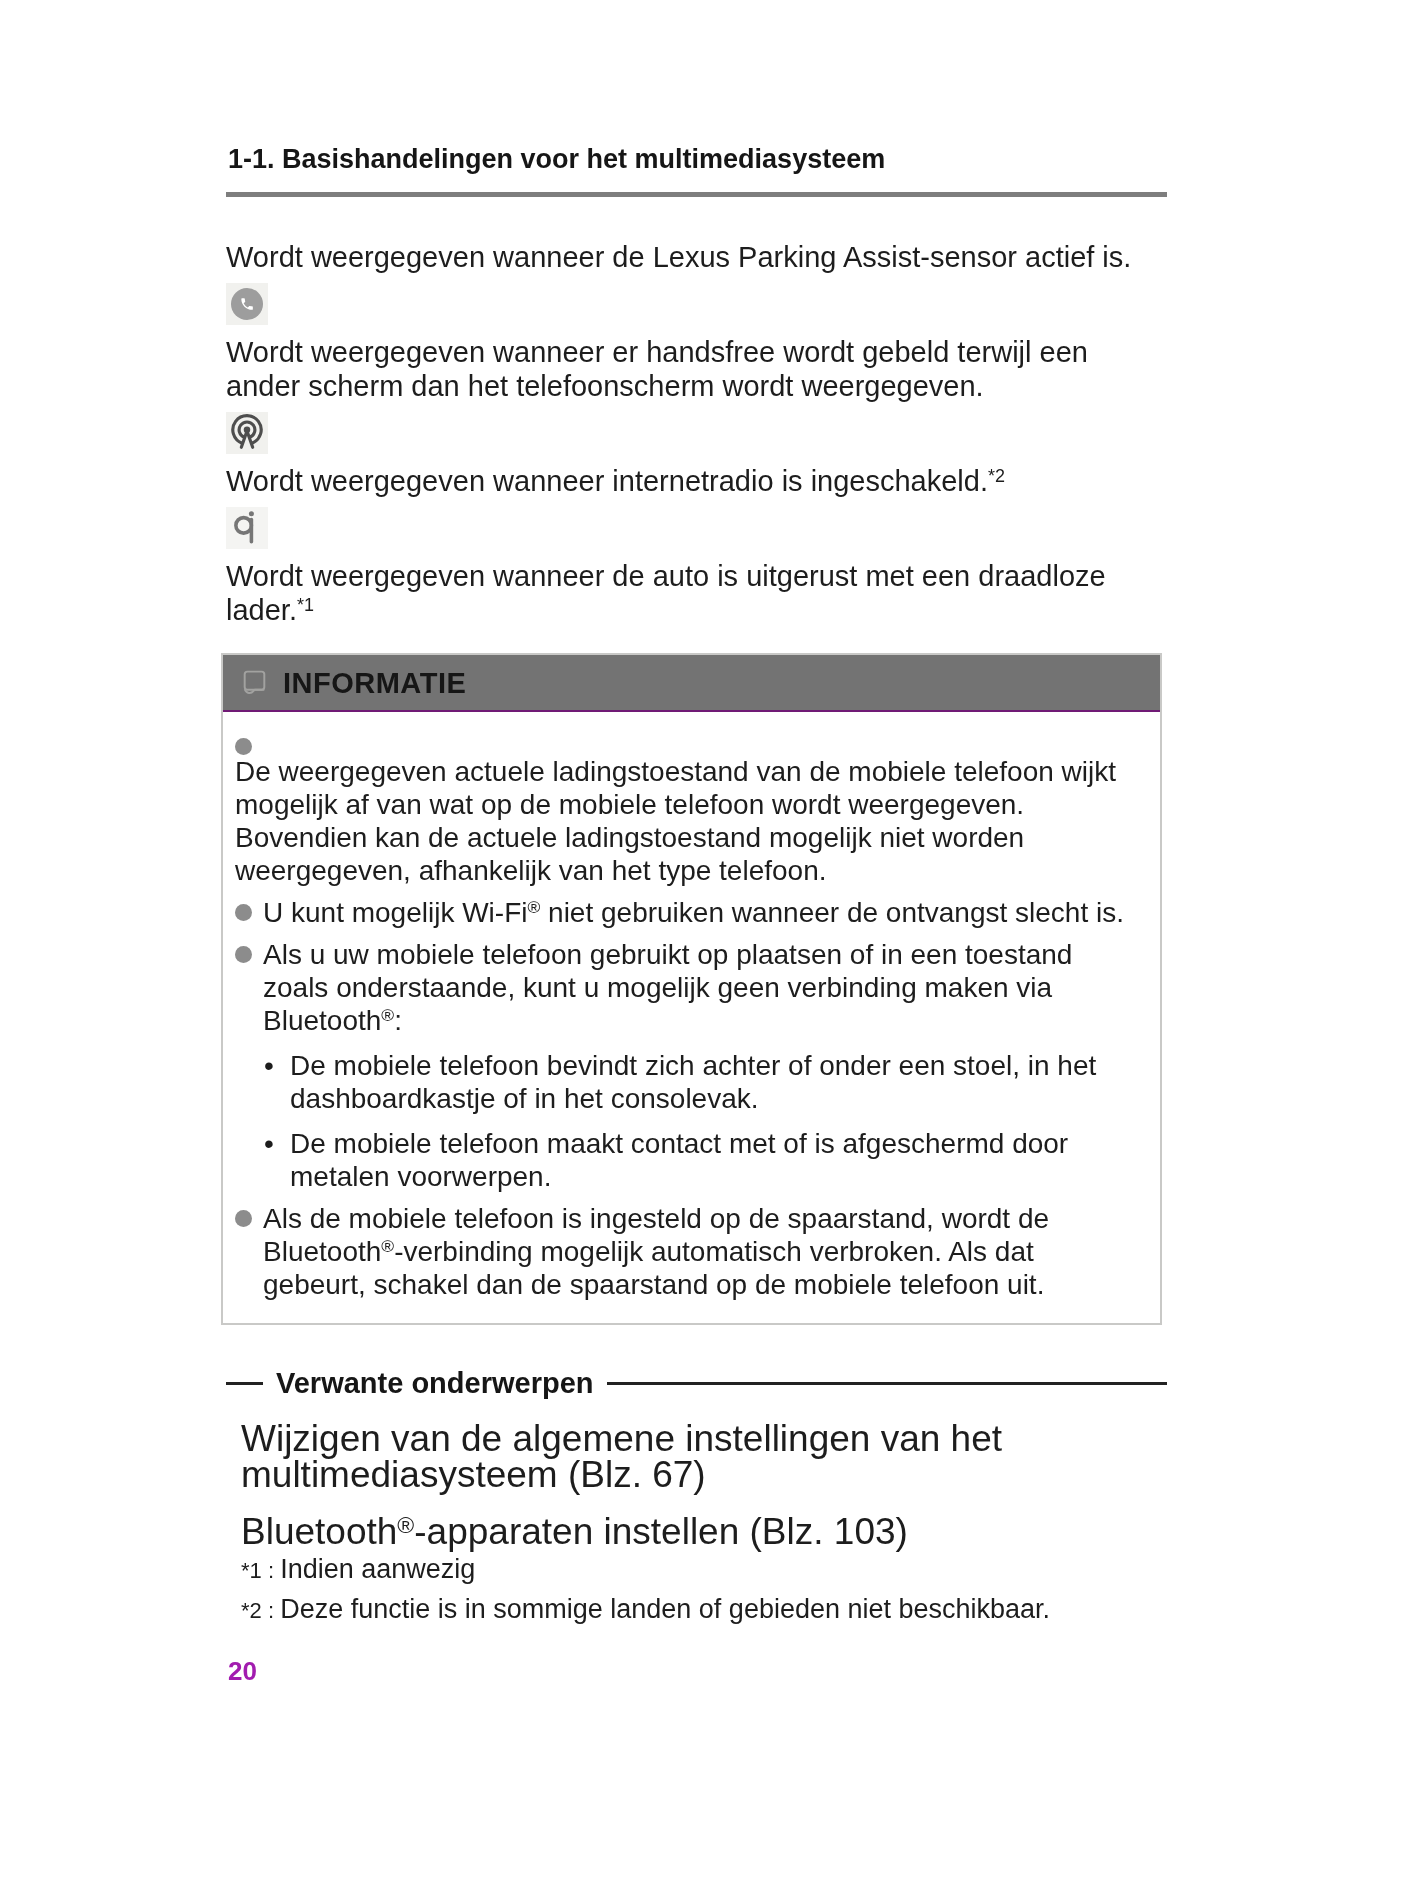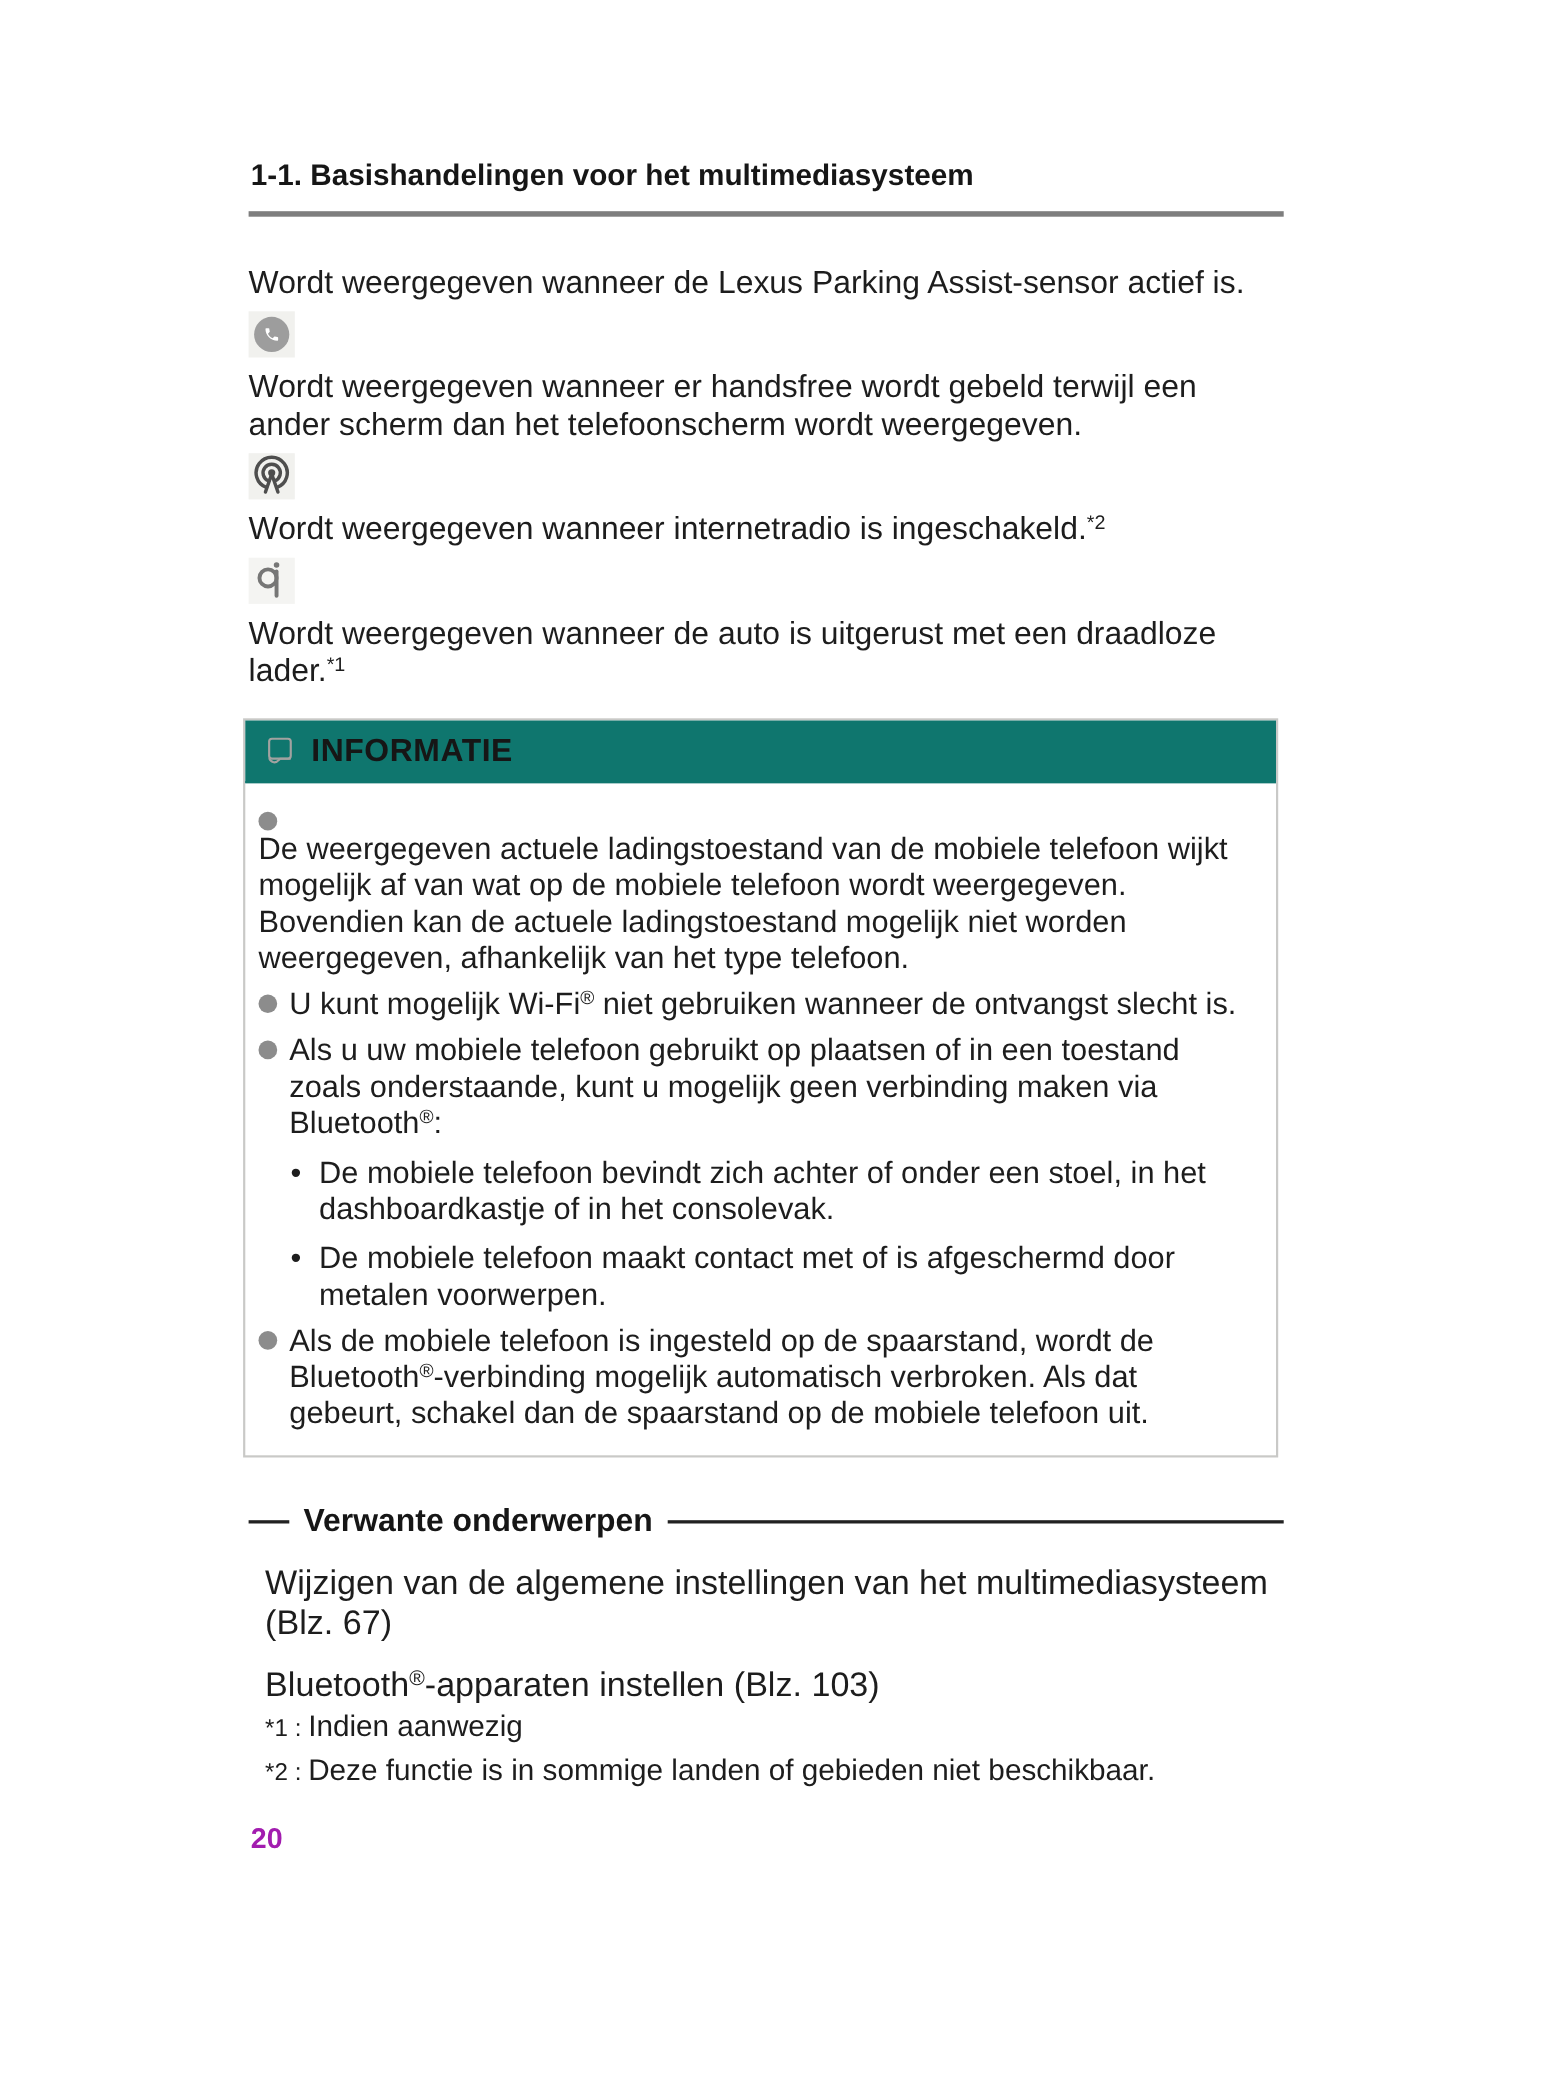--- a/index.html
+++ b/index.html
@@ -13,37 +13,37 @@
   .rule{height:5px;background:#7e7e7e;margin-top:17px;}
   .para{font-size:29px;line-height:34px;margin:0;color:#1d1d1d;}
   .p1{margin-top:43px;}
   .p-after-icon{margin-top:10px;}
   sup{font-size:62%;line-height:0;vertical-align:baseline;position:relative;top:-0.5em;}
   .icon-tile{width:42px;height:42px;background:#f1f1ee;display:flex;align-items:center;justify-content:center;margin-top:9px;}
   .icon-tile.qi{background:#f4f4f2;}
 
   
   .infobox{border:2px solid #c9c9c7;margin-top:26px;margin-left:-5px;width:100%;box-sizing:border-box;background:#ffffff;}
-  .infobox-header{display:flex;align-items:center;gap:13px;padding:12px 14px 10px 16px;border-bottom:2px solid #0f766e;background:#0f766e;}
+  .infobox-header{display:flex;align-items:center;gap:13px;padding:12px 14px 10px 16px;border-bottom:2px solid #701a75;background:#737373;}
   .infobox-title{font-size:29px;font-weight:bold;color:#161616;letter-spacing:0.5px;}
   .infobox-body{padding:18px 20px 22px 12px;}
   .ib-item{display:flex;margin-top:9px;font-size:28px;line-height:33px;}
   .ib-item:first-child{margin-top:0;flex-direction:column;}
   .dot{flex:none;width:17px;height:17px;border-radius:50%;background:#8c8c8c;margin:8px 11px 0 0;}
   .ib-sub{margin-left:29px;margin-top:12px;}
   .sub-dot{flex:none;width:14px;margin-right:12px;font-size:28px;color:#1d1d1d;}
   .ib-text{flex:1;}
 
   
   .related-header{display:flex;align-items:center;margin-top:42px;}
   .rt-dash{width:37px;height:3px;background:#222;flex:none;margin-right:13px;}
   .rt-line{flex:1;height:3px;background:#222;margin-left:13px;}
   .related-title{font-size:29px;font-weight:bold;color:#161616;white-space:nowrap;}
   .topics{margin-left:15px;}
-  .topic{font-size:31px;line-height:36px;margin:21px 0 0 0;}
+  .topic{font-size:37px;line-height:36px;margin:21px 0 0 0;}
 
   
   .footnotes{margin-left:15px;}
   .footnote{font-size:27px;line-height:38px;}
   .fn-marker{font-size:22px;}
   .page-number{font-size:26px;font-weight:bold;color:#a21caf;margin:26px 0 0 2px;}
 
   svg{display:block;}
 </style>
 </head>

